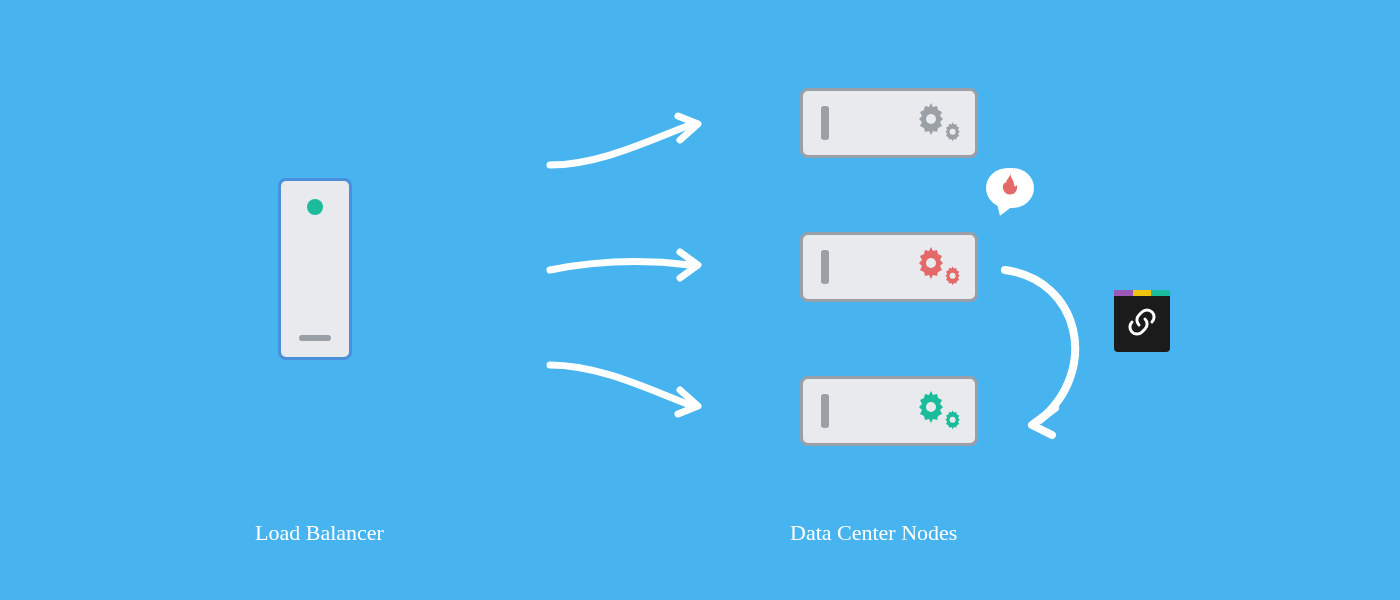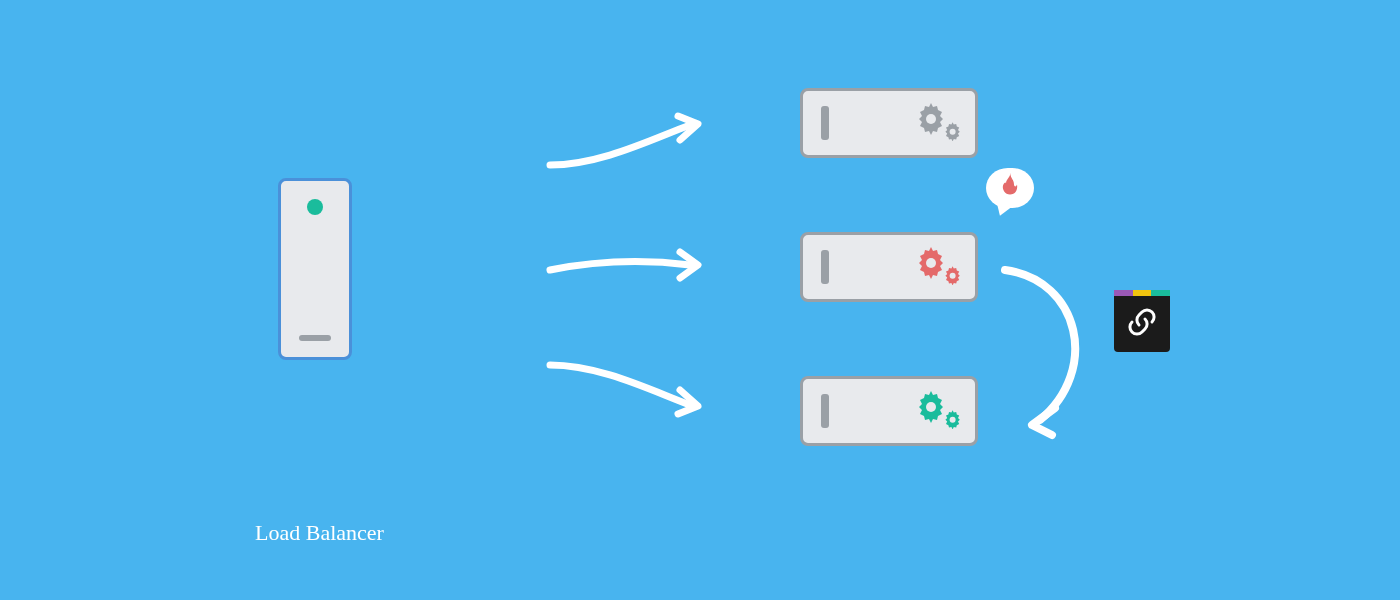--- a/index.html
+++ b/index.html
@@ -125,13 +125,14 @@
             <g fill="none" stroke="#fff" stroke-width="3" stroke-linecap="round">
               <path d="M14 20a7 7 0 0 1 0-10l3-3a7 7 0 0 1 10 10"></path>
               <path d="M20 14a7 7 0 0 1 0 10l-3 3a7 7 0 0 1-10-10"></path>
             </g>
           </svg>
       </span>
     </div>
   </div>
 
   <div class="label lb-label">Load Balancer</div>
+  <div class="label dc-label">Data Center Nodes</div>
 </div>
 
 </body></html>

